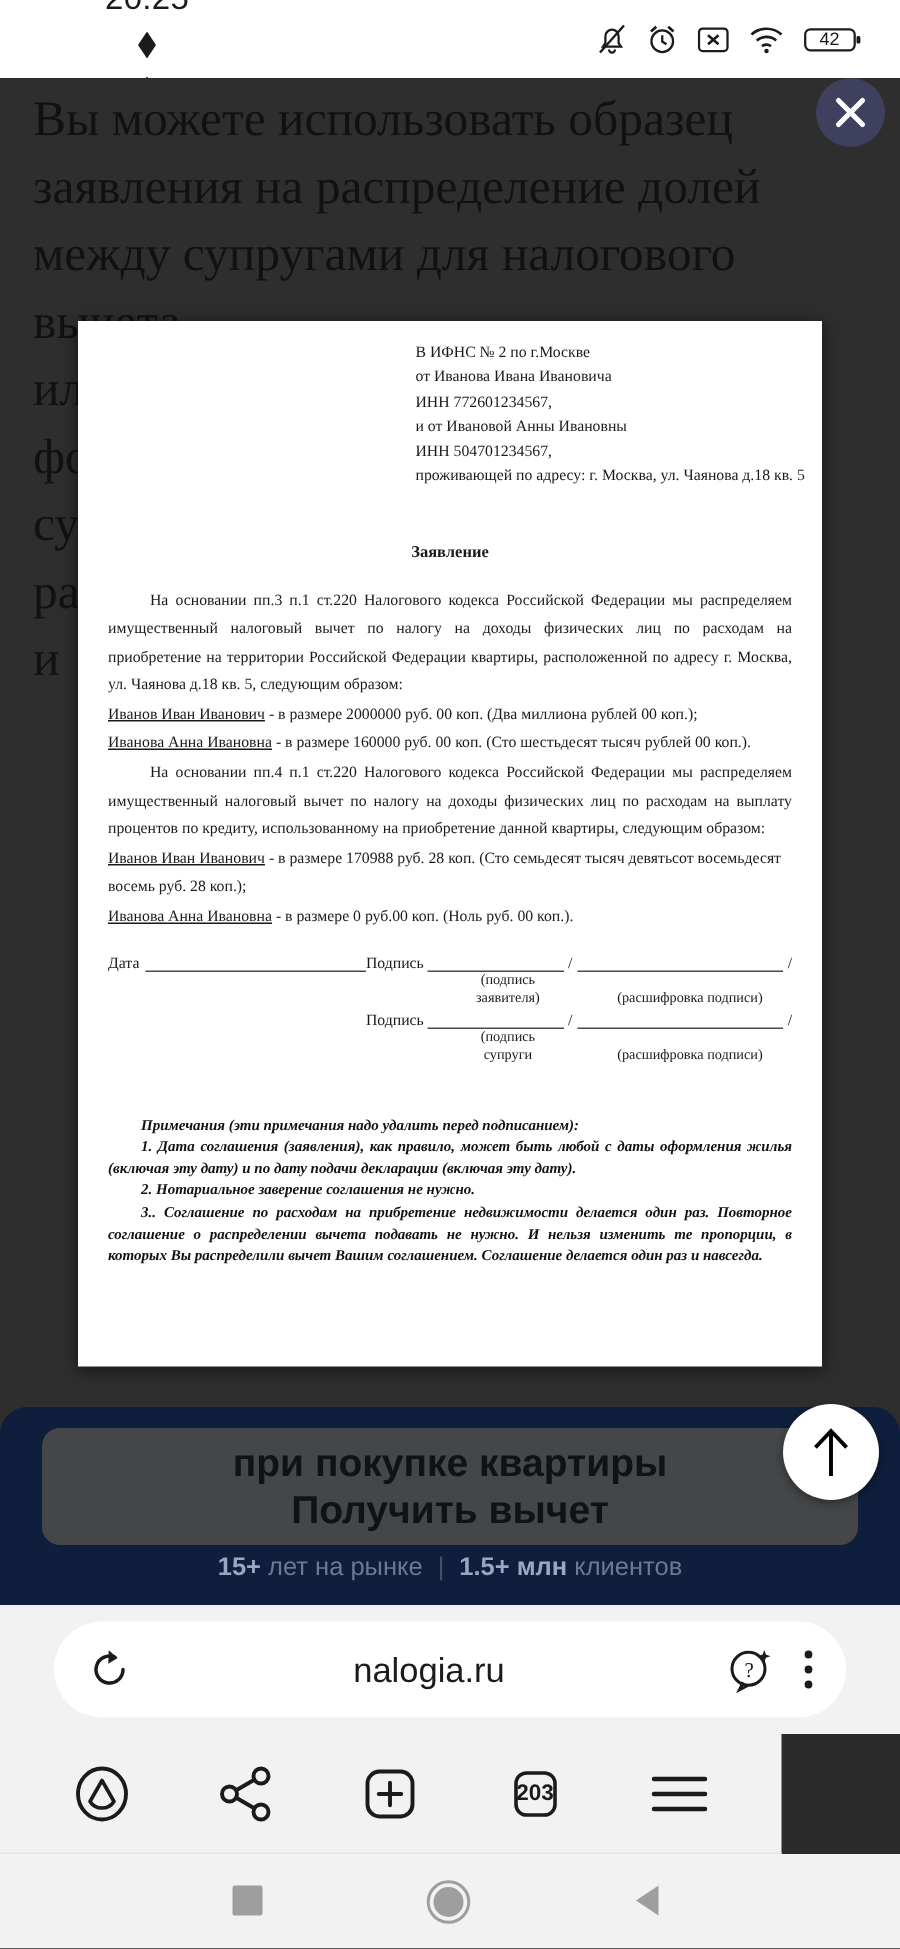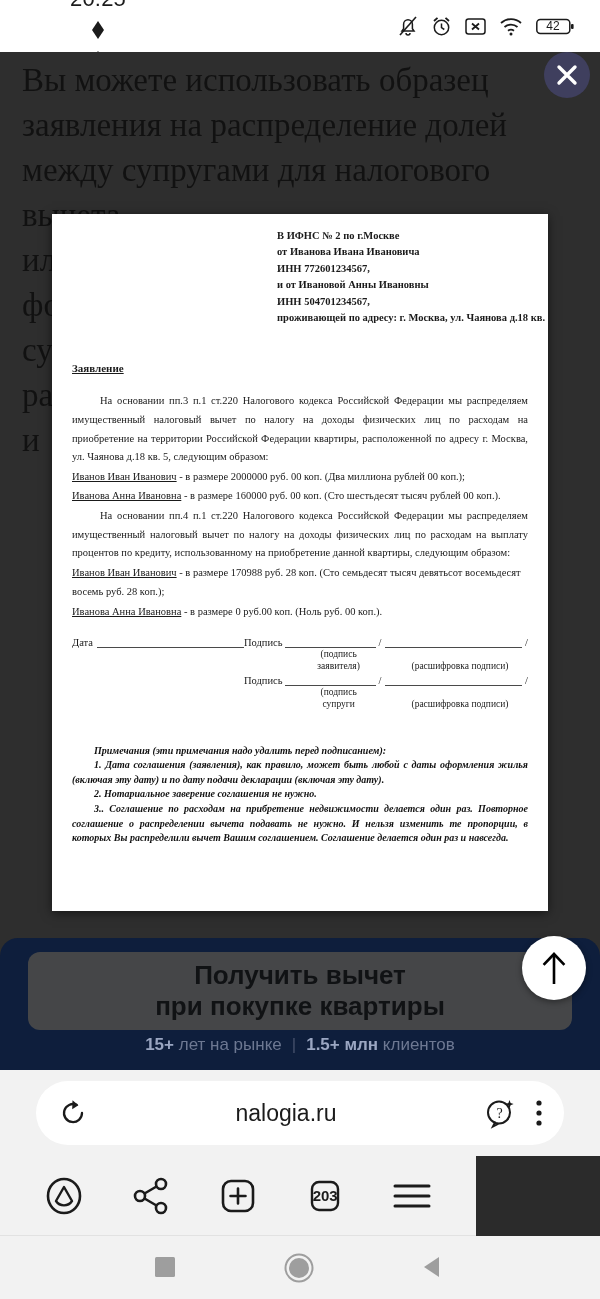--- a/index.html
+++ b/index.html
@@ -57,24 +57,24 @@
     position:absolute; left:52px; top:214px; width:496px; height:697px;
     background:#ffffff; z-index:30; overflow:hidden;
     box-shadow:0 2px 10px rgba(0,0,0,.55);
     font-family:"Liberation Serif", serif;
     color:#1a1a1a;
     padding:14px 20px 10px 20px;
   }
   #doc-header{
     margin-left:205px; font-size:10.5px; line-height:16.4px;
   }
-  #doc-header div{ white-space:nowrap;font-weight:bold; }
+  #doc-header div{ white-space:nowrap; }
   #doc-title{
-    text-align:left; font-weight:bold; font-size:11px;
-    margin-top:36px; margin-bottom:18px;text-decoration:underline;
+    text-align:center; font-weight:bold; font-size:11px;
+    margin-top:36px; margin-bottom:18px;
   }
   .doc-p{
     font-size:10.5px; line-height:18.6px; text-align:justify;
     text-indent:28px; margin-bottom:1px;
   }
   .doc-line{
     font-size:10.5px; line-height:18.6px; text-align:justify;
     margin-bottom:1px;
   }
   .doc-line .uname{ text-decoration:underline; }
@@ -133,21 +133,21 @@
     position:relative;
   }
   #url-text{
     flex:1; text-align:center; font-size:23px; color:#1b1b1b;
     font-family:"Liberation Sans",sans-serif;
   }
   .url-ic{ cursor:pointer; display:flex; align-items:center; justify-content:center; }
 
   
   #browser-toolbar{
-    position:absolute; left:0; top:1156px; width:476px; height:80px;
+    position:absolute; left:0; top:1156px; width:521px; height:80px;
     background:#f2f2f2; display:flex; align-items:center;
     justify-content:space-around; padding:0 20px;
     border-bottom:1px solid #e2e2e2;
   }
   .tb-ic{ cursor:pointer; display:flex; align-items:center; justify-content:center;
           width:60px; height:60px; position:relative; }
   #tab-count-text{
     position:absolute; left:0; top:0; width:60px; height:60px;
     display:flex; align-items:center; justify-content:center;
     font-size:15px; font-weight:bold; color:#1b1b1b;
@@ -300,22 +300,22 @@
   <div id="doc-notes">
     <p class="note-ind">Примечания (эти примечания надо удалить перед подписанием):</p>
     <p class="note-ind">1. Дата соглашения (заявления), как правило, может быть любой с даты оформления жилья (включая эту дату) и по дату подачи декларации (включая эту дату).</p>
     <p class="note-ind">2. Нотариальное заверение соглашения не нужно.</p>
     <p class="note-ind">3.. Соглашение по расходам на прибретение недвижимости делается один раз. Повторное соглашение о распределении вычета подавать не нужно. И нельзя изменить те пропорции, в которых Вы распределили вычет Вашим соглашением. Соглашение делается один раз и навсегда.</p>
   </div>
 </div>
 
 <div id="site-banner">
   <div id="cta-button">
+    <span>при покупке квартиры</span>
     <span>Получить вычет</span>
-    <span>при покупке квартиры</span>
   </div>
   <div id="banner-stats">
     <b>15+</b><span> лет на рынке</span><span class="sep">|</span><b>1.5+ млн</b><span> клиентов</span>
   </div>
 </div>
 
 <div id="fab-top">
   <svg width="30" height="36" viewBox="0 0 30 36">
     <path d="M15 34 V5" stroke="#000" stroke-width="2.6" fill="none"></path>
     <path d="M5.5 14 L15 4 L24.5 14" stroke="#000" stroke-width="2.6" fill="none" stroke-linecap="square"></path>

